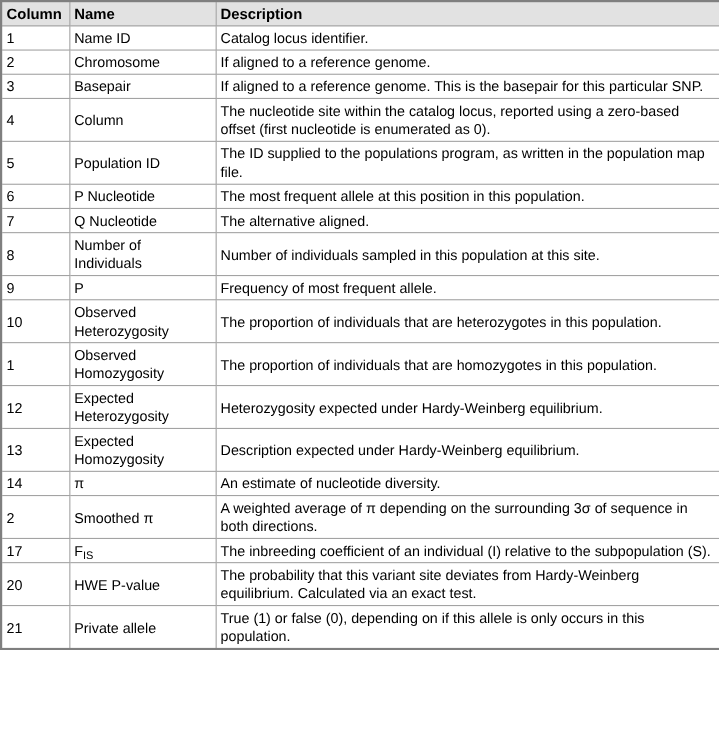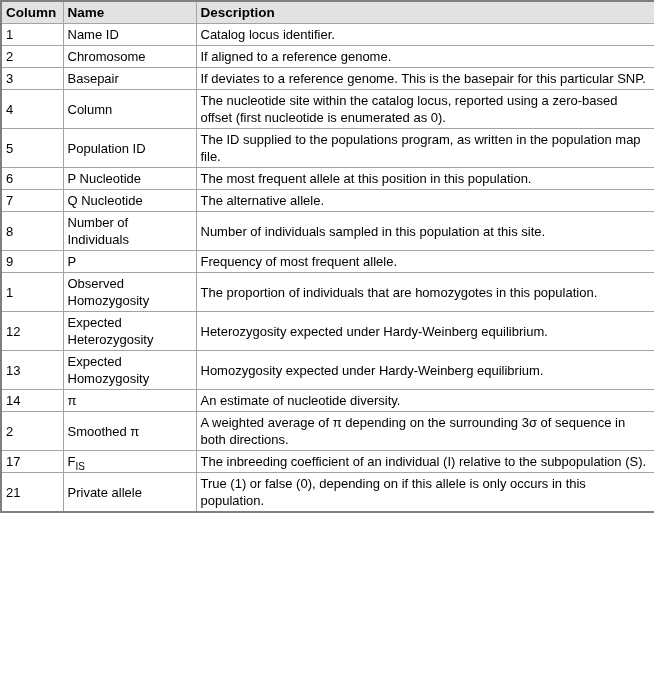--- a/index.html
+++ b/index.html
@@ -67,82 +67,92 @@
         <td>Catalog locus identifier.</td>
       </tr>
       <tr>
         <td>2</td>
         <td>Chromosome</td>
         <td>If aligned to a reference genome.</td>
       </tr>
       <tr>
         <td>3</td>
         <td>Basepair</td>
-        <td>If deviates to a reference genome. This is the basepair for this particular SNP.</td>
+        <td>If aligned to a reference genome. This is the basepair for this particular SNP.</td>
       </tr>
       <tr>
         <td>4</td>
         <td>Column</td>
         <td>The nucleotide site within the catalog locus, reported using a zero-based offset (first nucleotide is enumerated as 0).</td>
       </tr>
       <tr>
         <td>5</td>
         <td>Population ID</td>
         <td>The ID supplied to the populations program, as written in the population map file.</td>
       </tr>
       <tr>
         <td>6</td>
         <td>P Nucleotide</td>
         <td>The most frequent allele at this position in this population.</td>
       </tr>
       <tr>
         <td>7</td>
         <td>Q Nucleotide</td>
-        <td>The alternative allele.</td>
+        <td>The alternative aligned.</td>
       </tr>
       <tr>
         <td>8</td>
         <td>Number of Individuals</td>
         <td>Number of individuals sampled in this population at this site.</td>
       </tr>
       <tr>
         <td>9</td>
         <td>P</td>
         <td>Frequency of most frequent allele.</td>
+      </tr>
+      <tr>
+        <td>10</td>
+        <td>Observed Heterozygosity</td>
+        <td>The proportion of individuals that are heterozygotes in this population.</td>
       </tr>
       <tr>
         <td>1</td>
         <td>Observed Homozygosity</td>
         <td>The proportion of individuals that are homozygotes in this population.</td>
       </tr>
       <tr>
         <td>12</td>
         <td>Expected Heterozygosity</td>
         <td>Heterozygosity expected under Hardy-Weinberg equilibrium.</td>
       </tr>
       <tr>
         <td>13</td>
         <td>Expected Homozygosity</td>
-        <td>Homozygosity expected under Hardy-Weinberg equilibrium.</td>
+        <td>Description expected under Hardy-Weinberg equilibrium.</td>
       </tr>
       <tr>
         <td>14</td>
         <td>π</td>
         <td>An estimate of nucleotide diversity.</td>
       </tr>
       <tr>
         <td>2</td>
         <td>Smoothed π</td>
         <td>A weighted average of π depending on the surrounding 3σ of sequence in both directions.</td>
       </tr>
       <tr>
         <td>17</td>
         <td>F<sub>IS</sub></td>
         <td>The inbreeding coefficient of an individual (I) relative to the subpopulation (S).</td>
       </tr>
       <tr>
+        <td>20</td>
+        <td>HWE P-value</td>
+        <td>The probability that this variant site deviates from Hardy-Weinberg equilibrium. Calculated via an exact test.</td>
+      </tr>
+      <tr>
         <td>21</td>
         <td>Private allele</td>
         <td>True (1) or false (0), depending on if this allele is only occurs in this population.</td>
       </tr>
     </tbody>
   </table>
 </div>
 
 </body></html>

